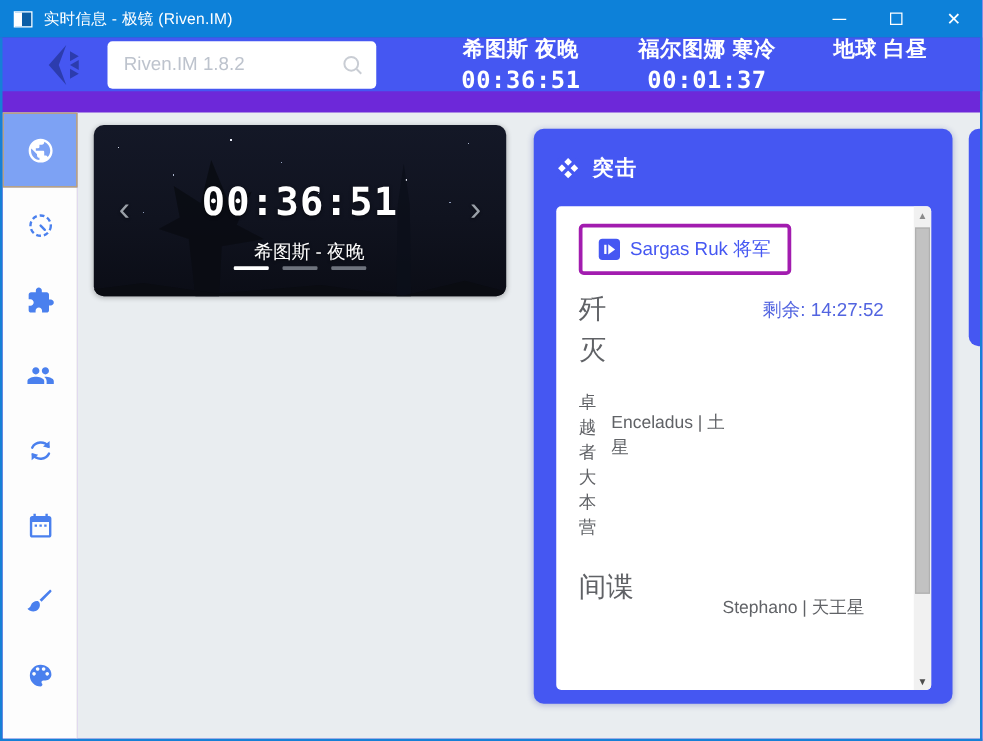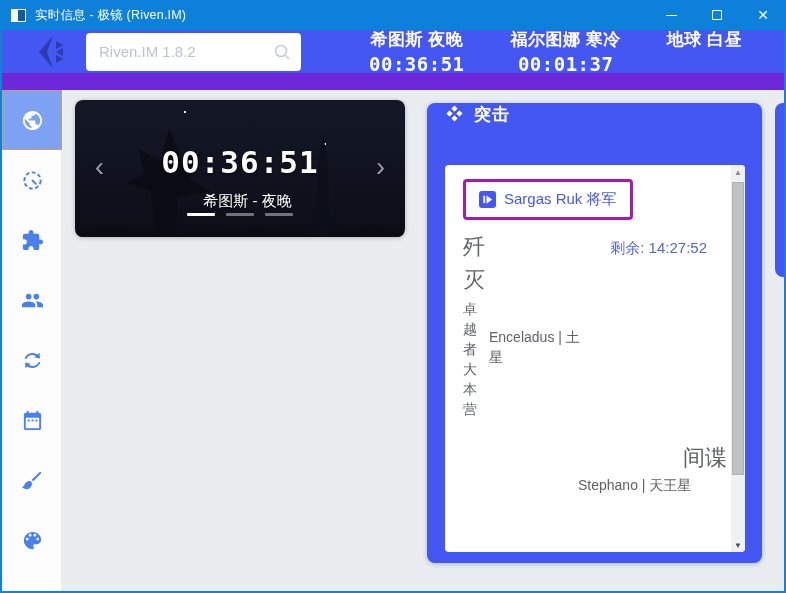--- a/index.html
+++ b/index.html
@@ -89,43 +89,43 @@
       justify-content:center; gap:11px; }
   .dot-bar { width:28px; height:3px; background:#6e737d; border-radius:1px; }
   .dot-bar.active { background:#ffffff; }
   .car-arrow { position:absolute; top:54px; color:#9aa0a8; font-size:27px; line-height:1;
       text-shadow:0 1px 2px rgba(0,0,0,.5); cursor:default; }
   .car-prev { left:20px; } .car-next { right:20px; }
 
   
   .sortie { position:absolute; left:365px; top:13px; width:335px; height:460px;
             background:#4557f2; border-radius:8px; box-shadow:0 1px 5px rgba(30,40,150,.3); }
-  .sortie-head { height:62px; display:flex; align-items:flex-start; padding-left:17px; color:#fff; }
+  .sortie-head { height:62px; display:flex; align-items:center; padding-left:17px; color:#fff; }
   .sortie-head svg { width:21px; height:21px; }
   .sortie-title { font-size:17px; font-weight:bold; margin-left:9px; letter-spacing:1px; }
   .sortie-card { position:absolute; left:18px; right:17px; top:62px; bottom:11px;
                  background:#fff; border-radius:4px; overflow:hidden; }
   .sortie-content { position:absolute; inset:0 14px 0 0; padding:14px 4px 0 18px; }
 
   .boss-btn { display:inline-flex; align-items:center; gap:8px; border:3px solid #a21caf;
               border-radius:4px; padding:8px 13px; background:#fff; cursor:pointer; }
   .boss-ico { width:17px; height:17px; background:#4557f2; border-radius:3px;
               display:flex; align-items:center; justify-content:center; }
   .boss-label { color:#4557f2; font-size:15px; }
 
   .remaining { position:absolute; top:74px; right:24px; color:#5264e0; font-size:15px; }
 
   .m-type { color:#606266; font-size:22px; line-height:33px; }
   .m-mod  { color:#606266; font-size:14px; line-height:20px; }
   .m-node { color:#606266; font-size:14px; line-height:20px; }
 
   .type-1 { width:26px; margin-top:10px; }
-  .mod-1  { width:26px; margin-top:3px; }
+  .mod-1  { width:26px; margin-top:15px; }
   .node-1 { position:absolute; left:44px; top:142px; width:96px;margin-top:20px; }
-  .type-2 { margin-top:22px;text-align:right; }
+  .type-2 { margin-top:22px; }
   .mod-2  { width:104px; margin-top:10px; }
   .node-2 { position:absolute; left:133px; top:310px; width:150px; }
 
   
   .vscroll { position:absolute; right:0; top:0; bottom:0; width:14px; background:#f1f1f1; }
   .vscroll .arr { position:absolute; left:0; width:14px; height:14px; display:flex;
                   align-items:center; justify-content:center; font-size:8px; }
   .arr-up { top:0; color:#8b8b8b; }
   .arr-down { bottom:0; color:#4d4d4d; }
   .vthumb { position:absolute; left:1px; top:17px; width:12px; height:293px;

